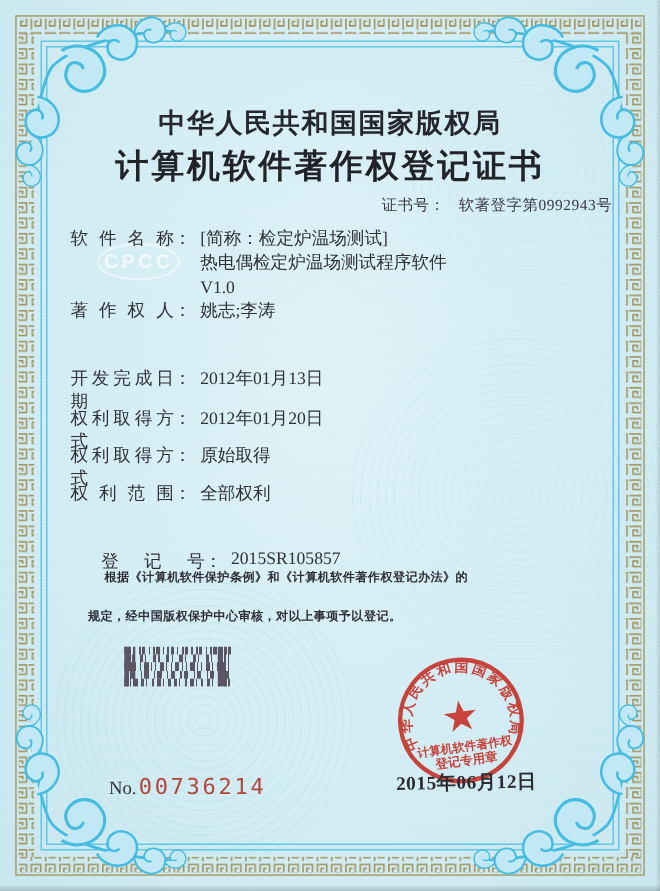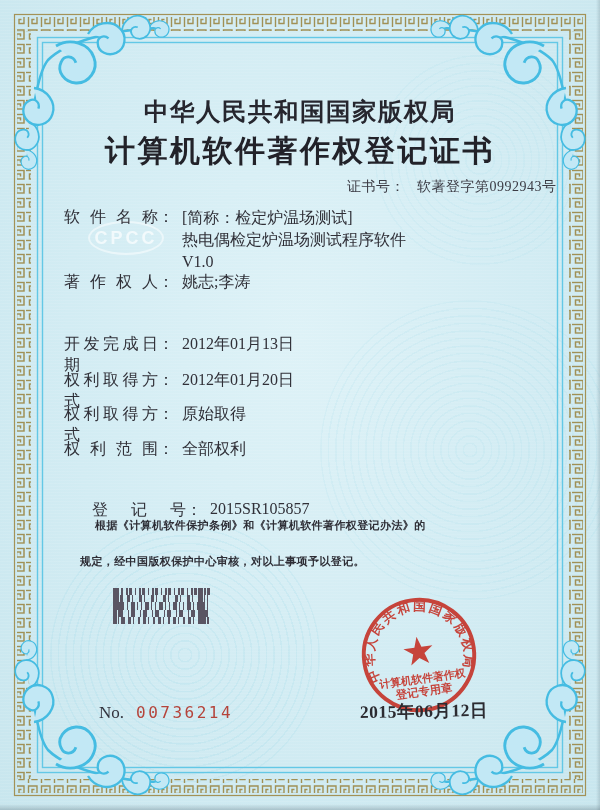--- a/index.html
+++ b/index.html
@@ -30,21 +30,21 @@
   .bc-r2{background:repeating-linear-gradient(90deg,transparent 0 2px,#4a4150 2px 5px,transparent 5px 7px,#4a4150 7px 8px,transparent 8px 12px);}
   .bc-r3{background:repeating-linear-gradient(90deg,#4a4150 0 1px,transparent 1px 4px,#4a4150 4px 8px,transparent 8px 10px,#4a4150 10px 11px,transparent 11px 14px);}
   .bc-r4{background:repeating-linear-gradient(90deg,transparent 0 3px,#4a4150 3px 4px,transparent 4px 6px,#4a4150 6px 10px,transparent 10px 12px);}
   .bc-r5{background:repeating-linear-gradient(90deg,#4a4150 0 3px,transparent 3px 5px,#4a4150 5px 6px,transparent 6px 10px,#4a4150 10px 12px,transparent 12px 15px);}
   .bc-start{position:absolute;left:0;top:0;bottom:0;width:10px;background:linear-gradient(90deg,#4a4150 0 4px,transparent 4px 5px,#4a4150 5px 6px,transparent 6px 8px,#4a4150 8px 10px);}
   .bc-stop{position:absolute;right:0;top:0;bottom:0;width:12px;background:linear-gradient(90deg,#4a4150 0 5px,transparent 5px 6px,#4a4150 6px 7px,transparent 7px 9px,#4a4150 9px 10px,transparent 10px 12px);}
   .seal-wrap{position:absolute;left:350px;top:586px;width:138px;height:138px;transform:rotate(-8deg);opacity:.92;}
   .seal-svg{width:100%;height:100%;}
   .seal-date{position:absolute;left:360px;top:699px;font-size:17.5px;font-weight:600;letter-spacing:.5px;color:#2b2b31;transform:rotate(-1deg);}
   .serial{position:absolute;left:99px;top:703px;font-size:17px;color:#33333d;}
-  .serial-number{font-family:"DejaVu Sans Mono",monospace;color:#b5443b;letter-spacing:2.5px;margin-left:12px;font-size:16px;}
+  .serial-number{font-family:"DejaVu Sans Mono",monospace;color:#b5443b;letter-spacing:2.5px;margin-left:2px;font-size:20px;}
   .edge-b{position:absolute;left:0;right:0;bottom:0;height:6px;background:linear-gradient(180deg, rgba(0,0,0,0), rgba(80,100,110,.30));}
   .edge-r{position:absolute;top:0;bottom:0;right:0;width:4px;background:linear-gradient(90deg, rgba(0,0,0,0), rgba(80,100,110,.22));}
 </style>
 </head>
 <body>
 
 <div class="cert">
 
   <div class="guilloche" style="left:50px;top:520px;width:270px;height:270px;"></div>
   <div class="guilloche" style="left:320px;top:300px;width:300px;height:300px;opacity:.7;"></div>

